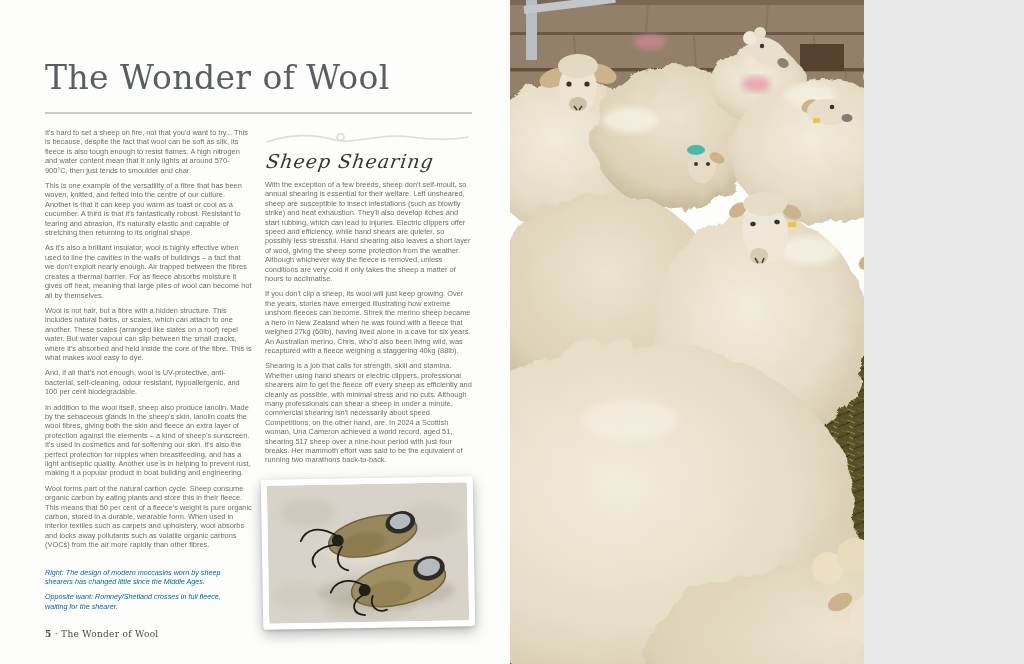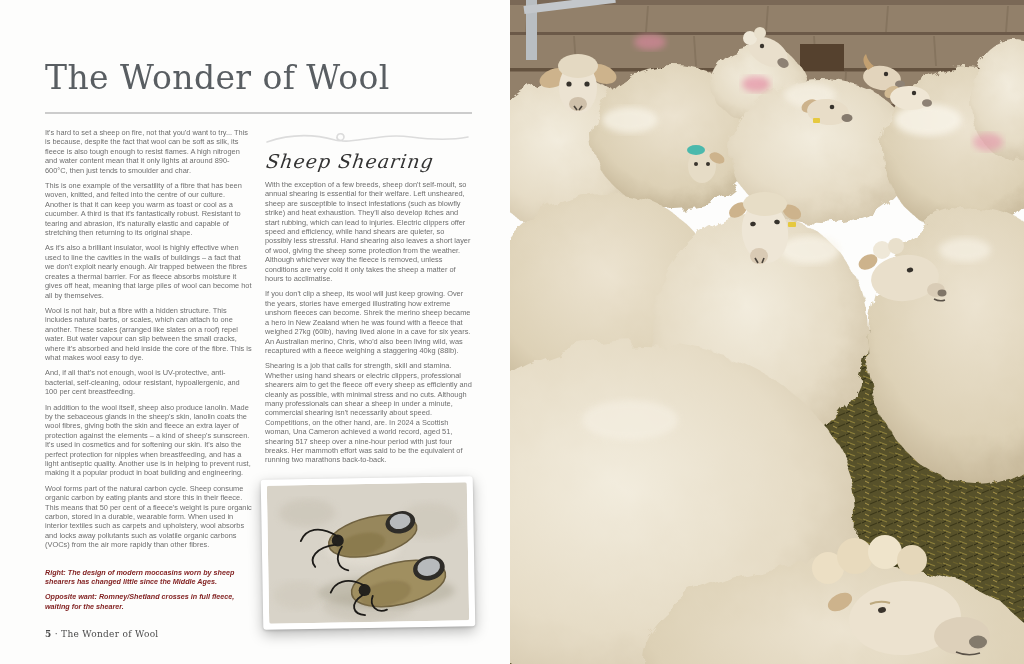--- a/index.html
+++ b/index.html
@@ -1,18 +1,18 @@
 <!DOCTYPE html>
 <html><head>
 <meta charset="utf-8">
 <style>
   * { margin:0; padding:0; box-sizing:border-box; }
   html,body { width:1024px; height:664px; background:#e9e9e9; }
   body { font-family:"Liberation Sans", sans-serif; }
-  .spread { position:relative; width:1024px; height:664px; background:#fdfdfc; overflow:hidden; }
+  .spread { position:relative; width:864px; height:664px; background:#fdfdfc; overflow:hidden; }
 
   
   .left-page { position:absolute; left:0; top:0; width:510px; height:664px; background:#fdfdfc; }
   .page-title {
     position:absolute; left:45px; top:58px; width:430px;
     font-family:"DejaVu Serif", serif; font-weight:400;
     font-size:33px; color:#595e62; letter-spacing:.4px;
   }
   .title-rule { position:absolute; left:45px; top:112px; width:427px; height:2px; background:#cccccc; }
 
@@ -22,21 +22,21 @@
   .col p { font-size:7.4px; line-height:9.4px; margin-bottom:6px; text-align:left; }
 
   .flourish { display:block; width:205px; height:20px; margin-bottom:2px; }
   .script-heading {
     font-family:"DejaVu Serif", serif; font-style:italic;
     font-size:19px; color:#333; letter-spacing:1px;
     transform:skewX(-8deg); transform-origin:left bottom;
     display:inline-block; margin-bottom:8px;
   }
 
-  .captions { position:absolute; left:45px; top:568px; width:190px; color:#7f1d1d;font-weight:bold; }
+  .captions { position:absolute; left:45px; top:568px; width:190px; color:#0369a1; }
   .captions p { font-size:7.2px; line-height:9.2px; font-style:italic; margin-bottom:6px; }
 
   .footer { position:absolute; left:45px; top:629px; font-family:"DejaVu Serif", serif; font-size:9px; color:#4a4a4a; letter-spacing:.3px; }
   .footer .pgnum { font-weight:bold; }
 
   
   .mocc-card {
     position:absolute; left:262px; top:478px; width:212px; height:150px;
     background:#ffffff; padding:6px;
     box-shadow:0 5px 14px rgba(0,0,0,.28), 0 1px 3px rgba(0,0,0,.18);
@@ -52,25 +52,25 @@
 <body>
 
 <div class="spread">
 
   <div class="left-page">
 
     <h1 class="page-title">The Wonder of Wool</h1>
     <div class="title-rule"></div>
 
     <div class="col col-1">
-      <p>It's hard to set a sheep on fire, not that you'd want to try... This is because, despite the fact that wool can be soft as silk, its fleece is also tough enough to resist flames. A high nitrogen and water content mean that it only lights at around 890-600°C, then just tends to smoulder and char.</p>
+      <p>It's hard to set a sheep on fire, not that you'd want to try... This is because, despite the fact that wool can be soft as silk, its fleece is also tough enough to resist flames. A high nitrogen and water content mean that it only lights at around 570-900°C, then just tends to smoulder and char.</p>
       <p>This is one example of the versatility of a fibre that has been woven, knitted, and felted into the centre of our culture. Another is that it can keep you warm as toast or cool as a cucumber. A third is that it's fantastically robust. Resistant to tearing and abrasion, it's naturally elastic and capable of stretching then returning to its original shape.</p>
       <p>As it's also a brilliant insulator, wool is highly effective when used to line the cavities in the walls of buildings – a fact that we don't exploit nearly enough. Air trapped between the fibres creates a thermal barrier. For as fleece absorbs moisture it gives off heat, meaning that large piles of wool can become hot all by themselves.</p>
       <p>Wool is not hair, but a fibre with a hidden structure. This includes natural barbs, or scales, which can attach to one another. These scales (arranged like slates on a roof) repel water. But water vapour can slip between the small cracks, where it's absorbed and held inside the core of the fibre. This is what makes wool easy to dye.</p>
-      <p>And, if all that's not enough, wool is UV-protective, anti-bacterial, self-cleaning, odour resistant, hypoallergenic, and 100 per cent breastfeeding.</p>
+      <p>And, if all that's not enough, wool is UV-protective, anti-bacterial, self-cleaning, odour resistant, hypoallergenic, and 100 per cent biodegradable.</p>
       <p>In addition to the wool itself, sheep also produce lanolin. Made by the sebaceous glands in the sheep's skin, lanolin coats the wool fibres, giving both the skin and fleece an extra layer of protection against the elements – a kind of sheep's sunscreen. It's used in cosmetics and for softening our skin. It's also the perfect protection for nipples when breastfeeding, and has a light antiseptic quality. Another use is in helping to prevent rust, making it a popular product in boat building and engineering.</p>
       <p>Wool forms part of the natural carbon cycle. Sheep consume organic carbon by eating plants and store this in their fleece. This means that 50 per cent of a fleece's weight is pure organic carbon, stored in a durable, wearable form. When used in interior textiles such as carpets and upholstery, wool absorbs and locks away pollutants such as volatile organic carbons (VOCs) from the air more rapidly than other fibres.</p>
     </div>
 
     <div class="col col-2">
       <svg class="flourish" viewBox="0 0 205 20">
         <path d="M2 14 C 28 5, 52 7, 70 12 C 76 13.5, 79 12, 79 9 C 79 5, 73 4.5, 72 8.5 C 71 12, 76 13.5, 84 13 C 108 11, 122 6, 146 9 C 165 11.5, 185 12.5, 203 9" fill="none" stroke="#dcdcdc" stroke-width="1.6" stroke-linecap="round"></path>
       </svg>
       <span class="script-heading">Sheep Shearing</span>
       <p>With the exception of a few breeds, sheep don't self-moult, so annual shearing is essential for their welfare. Left unsheared, sheep are susceptible to insect infestations (such as blowfly strike) and heat exhaustion. They'll also develop itches and start rubbing, which can lead to injuries. Electric clippers offer speed and efficiency, while hand shears are quieter, so possibly less stressful. Hand shearing also leaves a short layer of wool, giving the sheep some protection from the weather. Although whichever way the fleece is removed, unless conditions are very cold it only takes the sheep a matter of hours to acclimatise.</p>

